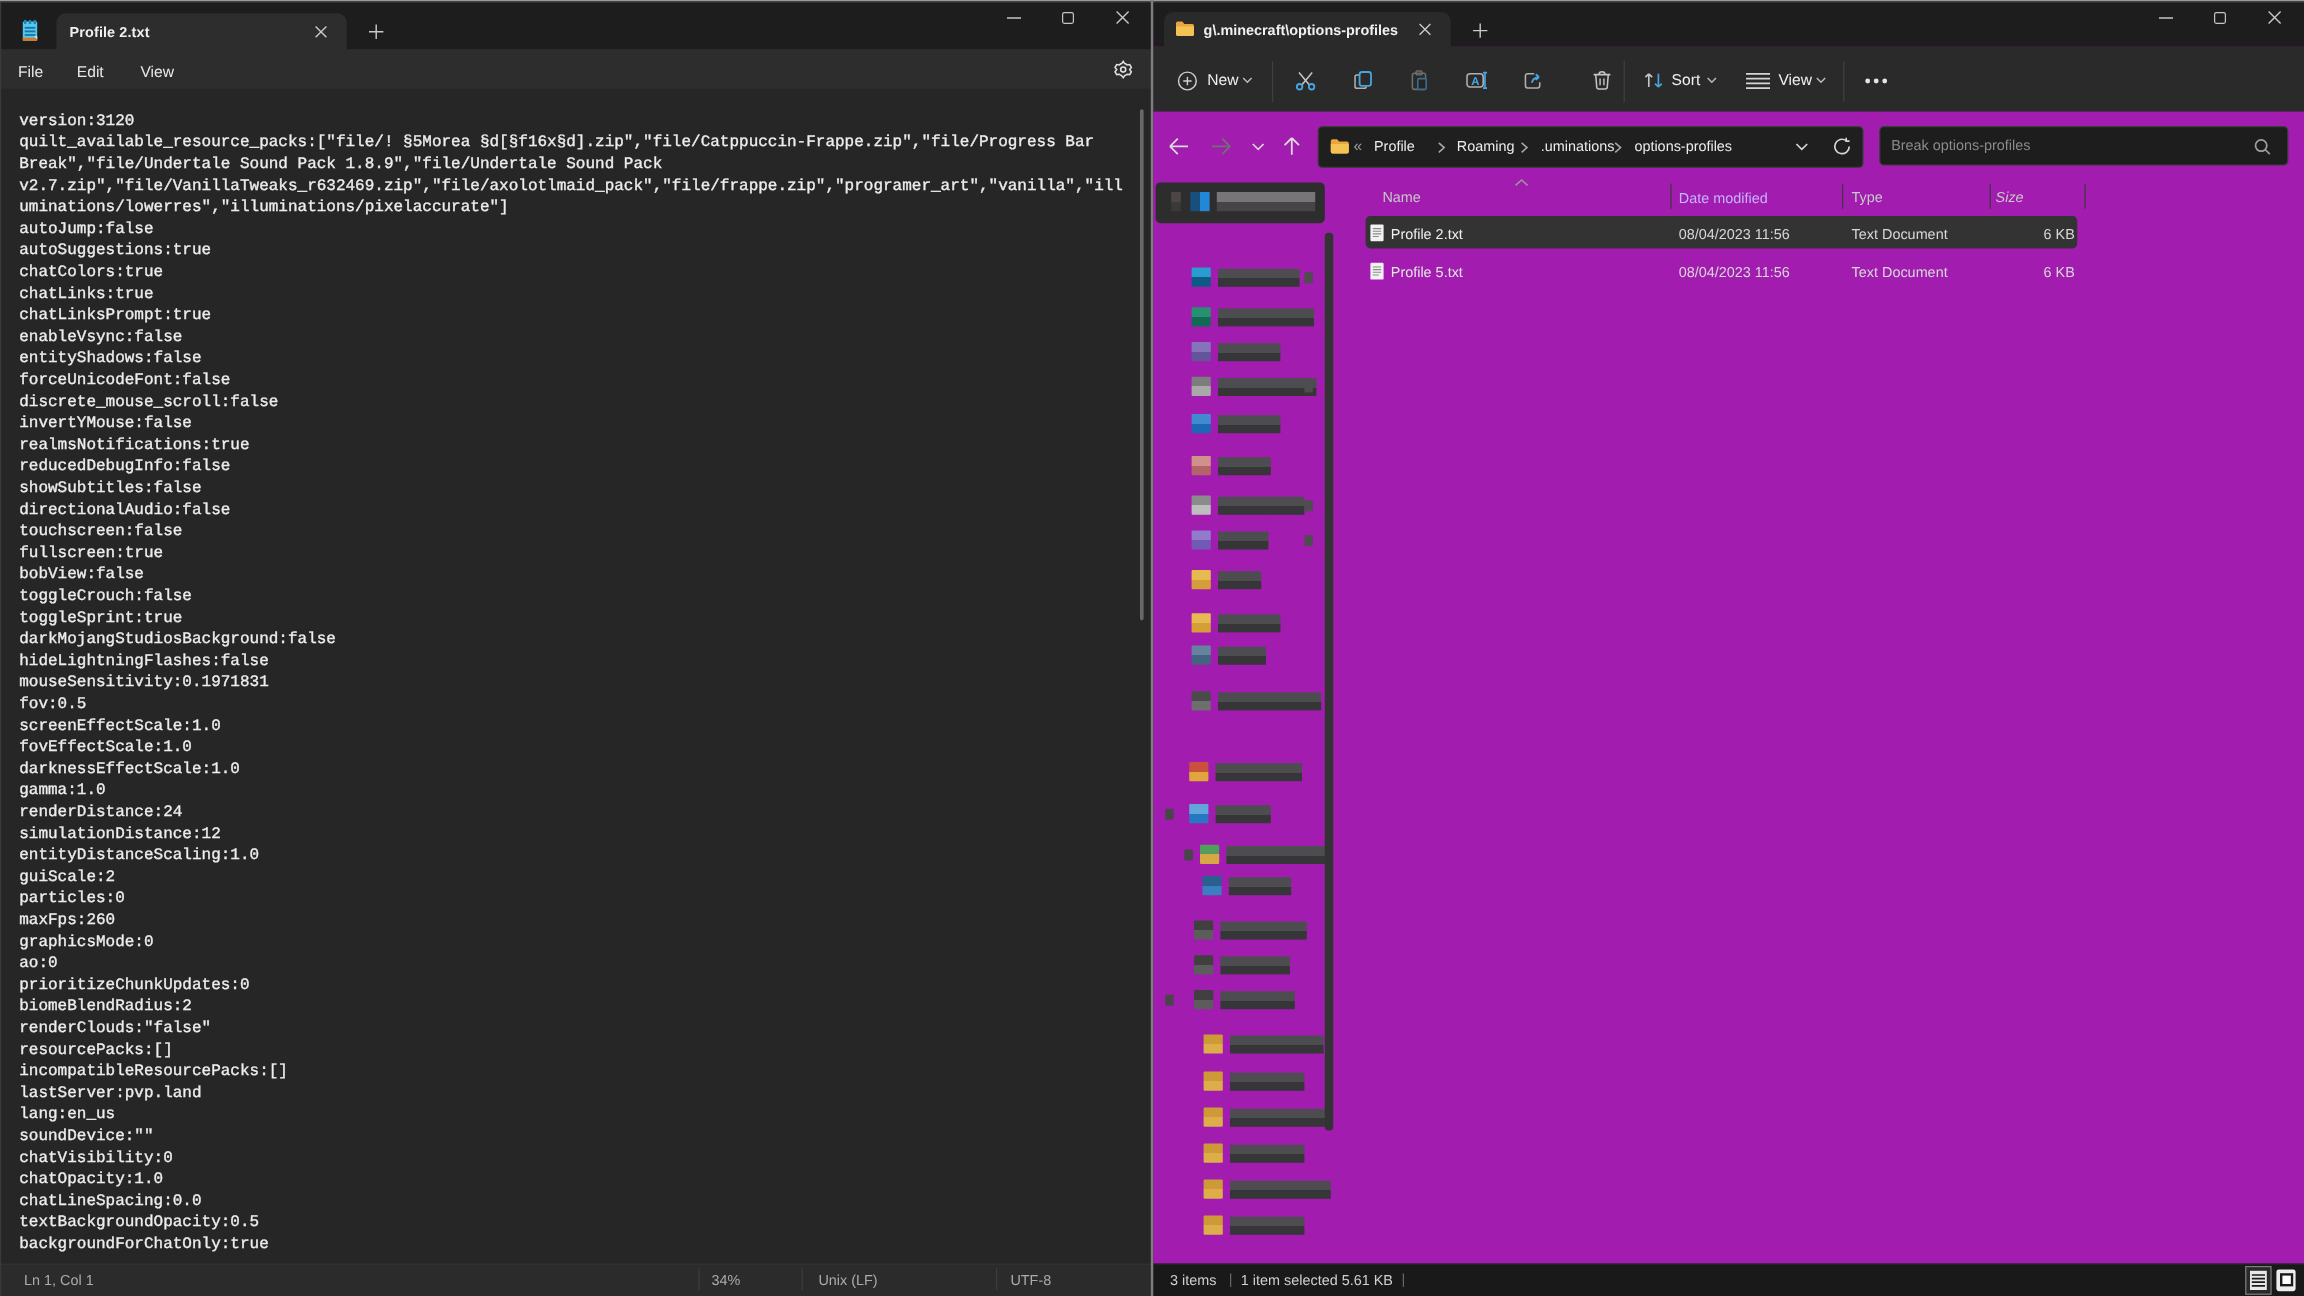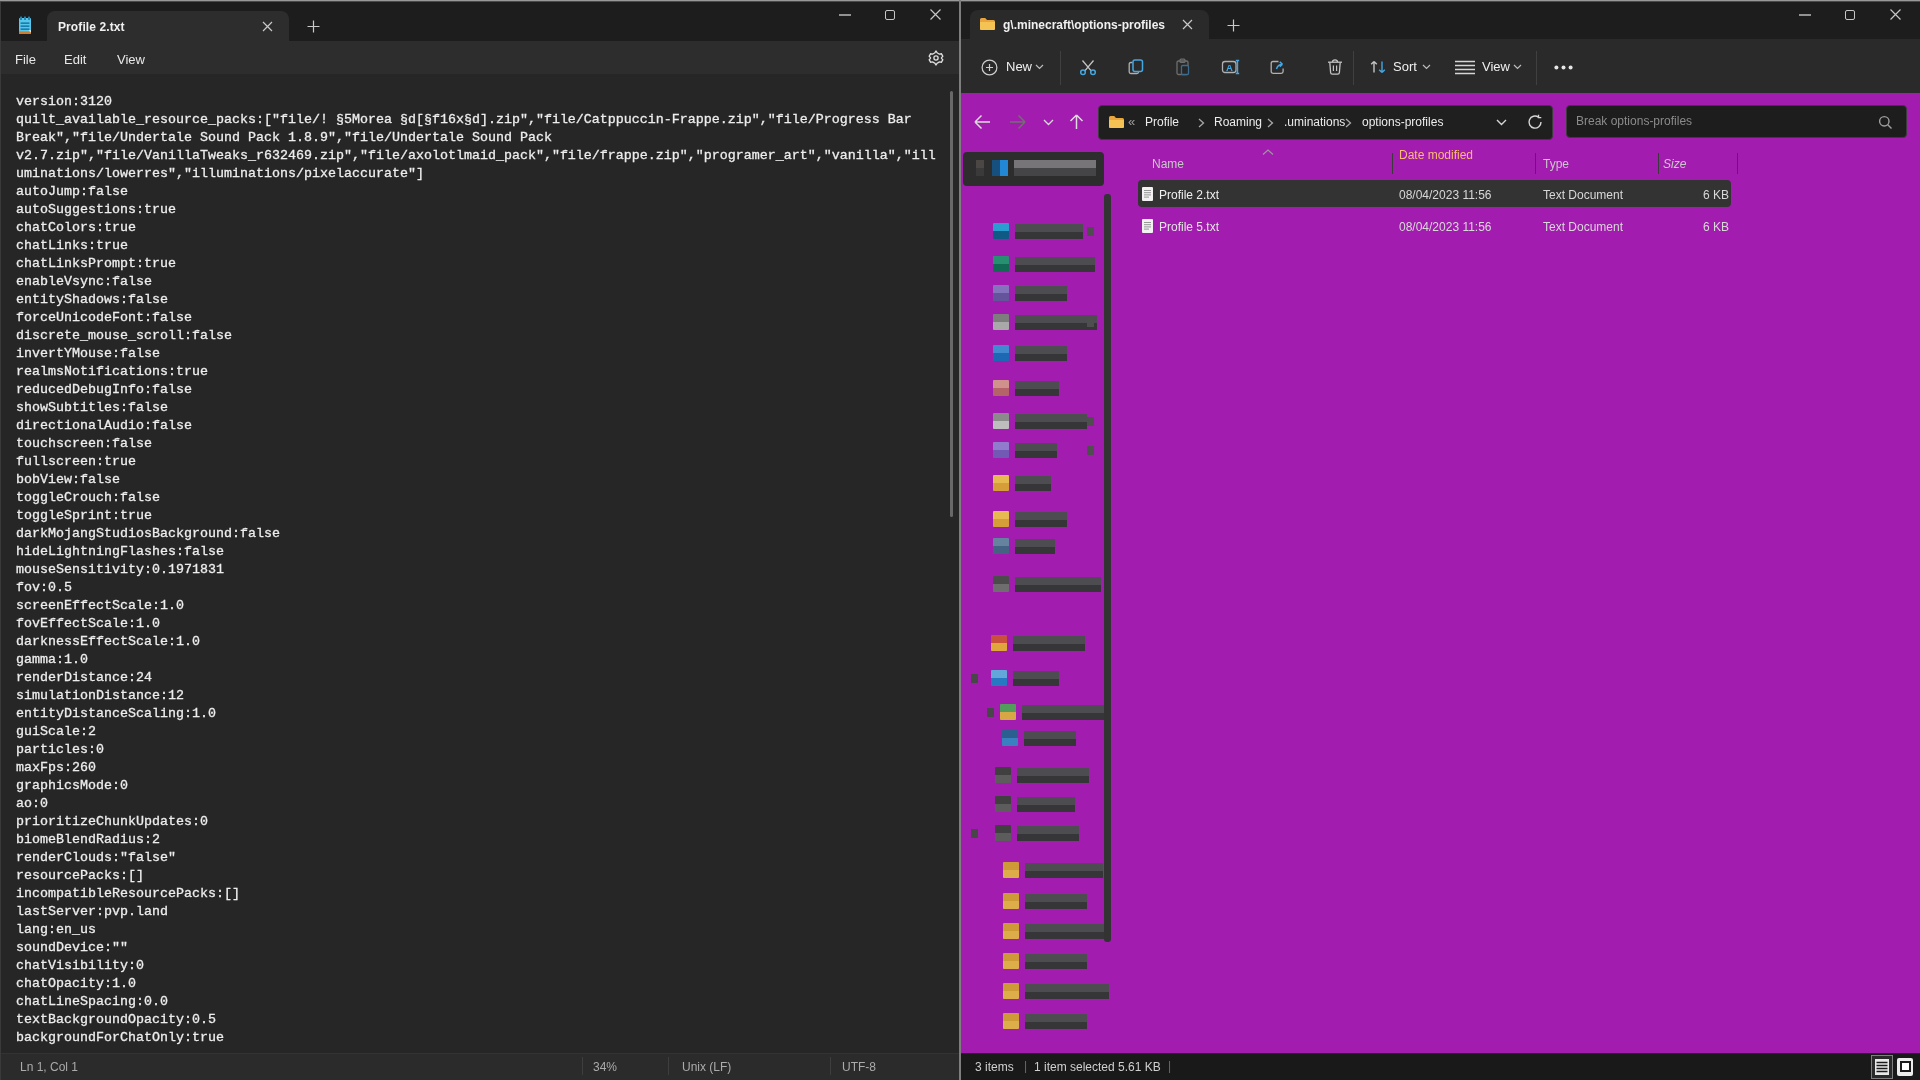--- a/index.html
+++ b/index.html
@@ -309,21 +309,21 @@
 <div style="position:absolute;left:1003px;top:983px;width:16px;height:16px;background:linear-gradient(180deg,#cd9a37 50%,#dcad48 50%);border-radius:1px;"></div>
 <div style="position:absolute;left:1025px;top:984px;width:84px;height:15px;background:linear-gradient(180deg,#4d4c50 53%,#363638 53%);"></div>
 <div style="position:absolute;left:1003px;top:1013px;width:16px;height:16px;background:linear-gradient(180deg,#cd9a37 50%,#dcad48 50%);border-radius:1px;"></div>
 <div style="position:absolute;left:1025px;top:1014px;width:62px;height:15px;background:linear-gradient(180deg,#4d4c50 53%,#363638 53%);"></div>
 <div style="position:absolute;left:1104px;top:194px;width:7px;height:748px;background:#333333;border-radius:3px;"></div>
 
 <svg class="abs" style="left:1262px;top:149px;" width="12" height="7" viewBox="0 0 12 7">
       <path d="M1 5.5 L6 1 L11 5.5" fill="none" stroke="#9a9a9a" stroke-width="1.2"></path>
     </svg>
 <div class="abs" style="left:1152px;top:157px;font-size:12px;color:#c8c8c8;">Name</div>
-<div class="abs" style="left:1399px;top:148px;font-size:12px;color:#fdba74;text-align:right;">Date modified</div>
+<div class="abs" style="left:1399px;top:158px;font-size:12px;color:#c4b5fd;text-align:right;">Date modified</div>
 <div class="abs" style="left:1543px;top:157px;font-size:12px;color:#c8c8c8;">Type</div>
 <div class="abs" style="left:1663px;top:157px;font-size:12px;color:#c8c8c8;font-style:italic;">Size</div>
 <div class="abs" style="left:1392px;top:153px;width:1px;height:21px;background:#3a3a3a;"></div>
 <div class="abs" style="left:1535px;top:153px;width:1px;height:21px;background:#3a3a3a;"></div>
 <div class="abs" style="left:1658px;top:153px;width:1px;height:21px;background:#3a3a3a;"></div>
 <div class="abs" style="left:1737px;top:153px;width:1px;height:21px;background:#3a3a3a;"></div>
 
 <div class="abs" style="left:1138px;top:180px;width:593px;height:27px;background:#333333;border-radius:4px;"></div>
 <svg class="abs" style="left:1141px;top:186px;" width="13" height="16" viewBox="0 0 13 16">
   <rect x="1" y="1" width="11" height="14" rx="1" fill="#f2f2f2"></rect>

